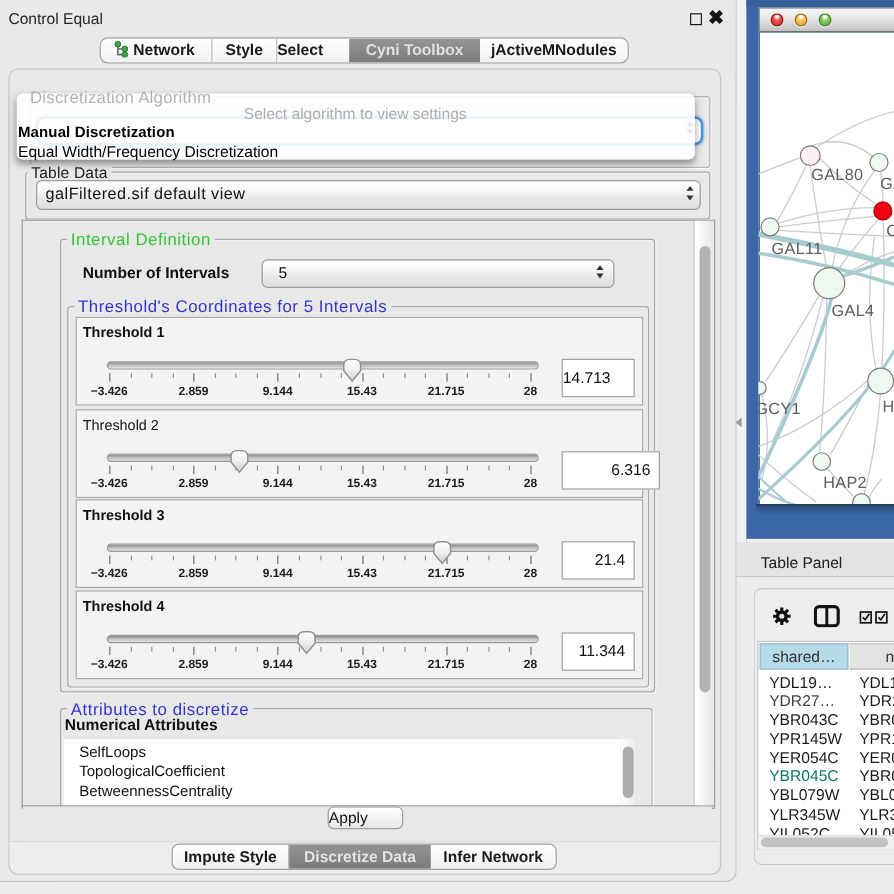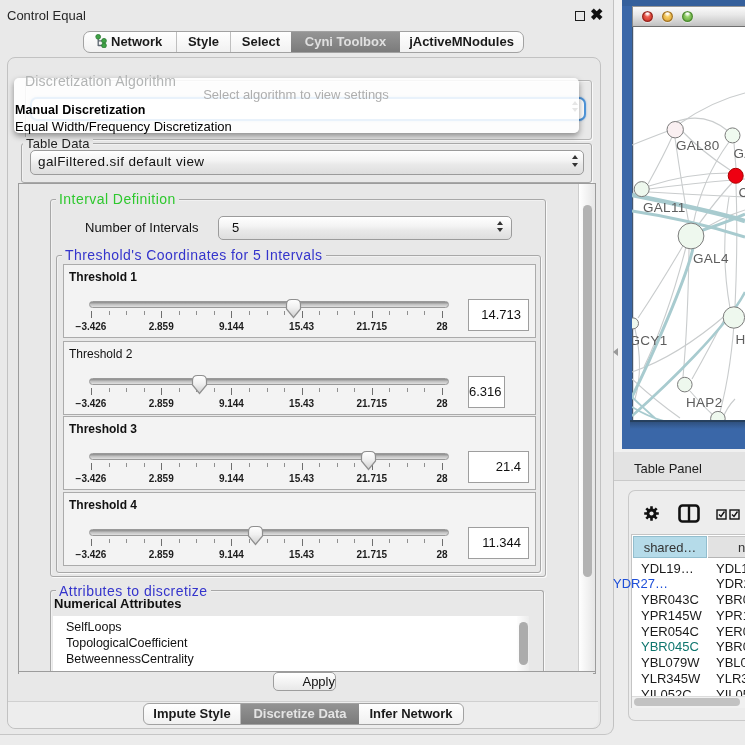--- a/index.html
+++ b/index.html
@@ -25,21 +25,21 @@
     <div class="arr arrdn" style="left:572px;top:108px"></div>
 <div class="gb" style="left:21px;top:143px;width:569px;height:38px"></div>
 <div class="gt" style="left:23px;top:137px;color:#1e1e1e;font-size:13px;letter-spacing:.15px">Table Data</div>
 <div class="combo" style="left:30px;top:150px;width:552px;height:23px"></div>
 <div class="abs" style="left:38px;top:154px;font-size:13.5px;letter-spacing:.4px;color:#111">galFiltered.sif default view</div>
 <div class="arr arrup" style="left:572px;top:155px"></div>
     <div class="arr arrdn" style="left:572px;top:163px"></div>
 <div class="abs" style="left:18px;top:183px;width:576px;height:489px;background:#e8e8e8;border:1px solid #9c9c9c;overflow:hidden"></div>
 <div class="gb" style="left:50px;top:199px;width:494px;height:376px"></div>
 <div class="gt" style="left:56px;top:192px;color:#2ec82e">Interval Definition</div>
-<div class="abs" style="left:85px;top:220px;font-size:13px;font-weight:400;color:#111">Number of Intervals</div>
+<div class="abs" style="left:69px;top:220px;font-size:13px;font-weight:700;color:#111">Number of Intervals</div>
 <div class="combo" style="left:218px;top:216px;width:292px;height:22px"></div>
 <div class="abs" style="left:232px;top:220px;font-size:13px;color:#111">5</div>
 <div class="arr arrup" style="left:497px;top:221px"></div>
     <div class="arr arrdn" style="left:497px;top:228px"></div>
 <div class="gb" style="left:56px;top:255px;width:483px;height:316px"></div>
 <div class="gt" style="left:62px;top:248px;color:#3434cc">Threshold's Coordinates for 5 Intervals</div>
 <div class="abs" style="left:63px;top:264px;width:471px;height:72px;background:#f3f3f3;border:1px solid #ababab"></div>
 <div class="abs" style="left:69px;top:270px;font-size:12px;font-weight:700;color:#111">Threshold 1</div>
 <div class="abs" style="left:89px;top:301px;width:358px;height:5px;border:1px solid #999;border-radius:3.5px;background:linear-gradient(#8a8a8a,#c2c2c2 50%,#e0e0e0)"></div>
 <div style="position:absolute;left:91.00px;top:311px;width:1px;height:7px;background:#6e6e6e"></div>
@@ -72,21 +72,21 @@
 <svg style="position:absolute;left:284.8px;top:297.5px" width="17" height="21" viewBox="0 0 17 21">
 <defs>
         <linearGradient id="tg293297" x1="0" y1="0" x2="0" y2="1">
 <stop offset="0" stop-color="#ffffff"></stop>
           <stop offset="0.45" stop-color="#f0f0f0"></stop>
           <stop offset="1" stop-color="#cfcfcf"></stop>
         </linearGradient>
       </defs>
 <path d="M 1.5,6.5 Q 1.5,1.5 6.5,1.5 L 10.5,1.5 Q 15.5,1.5 15.5,6.5 L 15.5,11 L 8.5,19.5 L 1.5,11 Z" fill="url(#tg293297)" stroke="#8f8f8f" stroke-width="1.2"></path>
 </svg>
-<div class="abs" style="left:468px;top:299px;width:61px;height:32px;background:#fff;border:1px solid #9e9e9e;box-sizing:border-box;font-size:13px;color:#111;text-align:right;line-height:30px"><span style="margin-right:7px">14.713</span></div>
+<div class="abs" style="left:468px;top:299px;width:61px;height:32px;background:#fff;border:1px solid #9e9e9e;box-sizing:border-box;font-size:13px;color:#111;text-align:left;line-height:30px"><span style="margin-right:7px">14.713</span></div>
 <div class="abs" style="left:63px;top:340.5px;width:471px;height:72px;background:#f3f3f3;border:1px solid #ababab"></div>
 <div class="abs" style="left:69px;top:346.5px;font-size:12px;font-weight:400;color:#111">Threshold 2</div>
 <div class="abs" style="left:89px;top:377.5px;width:358px;height:5px;border:1px solid #999;border-radius:3.5px;background:linear-gradient(#8a8a8a,#c2c2c2 50%,#e0e0e0)"></div>
 <div style="position:absolute;left:91.00px;top:387.5px;width:1px;height:7px;background:#6e6e6e"></div>
     <div style="position:absolute;left:108.55px;top:387.5px;width:1px;height:4px;background:#8f8f8f"></div>
     <div style="position:absolute;left:126.10px;top:387.5px;width:1px;height:4px;background:#8f8f8f"></div>
     <div style="position:absolute;left:143.65px;top:387.5px;width:1px;height:4px;background:#8f8f8f"></div>
     <div style="position:absolute;left:161.20px;top:387.5px;width:1px;height:7px;background:#6e6e6e"></div>
     <div style="position:absolute;left:178.75px;top:387.5px;width:1px;height:4px;background:#8f8f8f"></div>
     <div style="position:absolute;left:196.30px;top:387.5px;width:1px;height:4px;background:#8f8f8f"></div>
@@ -113,21 +113,21 @@
 <svg style="position:absolute;left:191.1px;top:374.0px" width="17" height="21" viewBox="0 0 17 21">
 <defs>
         <linearGradient id="tg199374" x1="0" y1="0" x2="0" y2="1">
 <stop offset="0" stop-color="#ffffff"></stop>
           <stop offset="0.45" stop-color="#f0f0f0"></stop>
           <stop offset="1" stop-color="#cfcfcf"></stop>
         </linearGradient>
       </defs>
 <path d="M 1.5,6.5 Q 1.5,1.5 6.5,1.5 L 10.5,1.5 Q 15.5,1.5 15.5,6.5 L 15.5,11 L 8.5,19.5 L 1.5,11 Z" fill="url(#tg199374)" stroke="#8f8f8f" stroke-width="1.2"></path>
 </svg>
-<div class="abs" style="left:468px;top:375.5px;width:37px;height:32px;background:#fff;border:1px solid #9e9e9e;box-sizing:border-box;font-size:13px;color:#111;text-align:right;line-height:30px"><span style="margin-right:7px">6.316</span></div>
+<div class="abs" style="left:468px;top:375.5px;width:82px;height:32px;background:#fff;border:1px solid #9e9e9e;box-sizing:border-box;font-size:13px;color:#111;text-align:right;line-height:30px"><span style="margin-right:7px">6.316</span></div>
 <div class="abs" style="left:63px;top:416px;width:471px;height:72px;background:#f3f3f3;border:1px solid #ababab"></div>
 <div class="abs" style="left:69px;top:422px;font-size:12px;font-weight:700;color:#111">Threshold 3</div>
 <div class="abs" style="left:89px;top:453px;width:358px;height:5px;border:1px solid #999;border-radius:3.5px;background:linear-gradient(#8a8a8a,#c2c2c2 50%,#e0e0e0)"></div>
 <div style="position:absolute;left:91.00px;top:463px;width:1px;height:7px;background:#6e6e6e"></div>
     <div style="position:absolute;left:108.55px;top:463px;width:1px;height:4px;background:#8f8f8f"></div>
     <div style="position:absolute;left:126.10px;top:463px;width:1px;height:4px;background:#8f8f8f"></div>
     <div style="position:absolute;left:143.65px;top:463px;width:1px;height:4px;background:#8f8f8f"></div>
     <div style="position:absolute;left:161.20px;top:463px;width:1px;height:7px;background:#6e6e6e"></div>
     <div style="position:absolute;left:178.75px;top:463px;width:1px;height:4px;background:#8f8f8f"></div>
     <div style="position:absolute;left:196.30px;top:463px;width:1px;height:4px;background:#8f8f8f"></div>
@@ -209,36 +209,36 @@
 <div class="abs" style="left:53px;top:616px;width:464px;height:56px;background:#fff"></div>
 <div class="abs" style="left:66px;top:620.0px;font-size:12.5px;color:#111">SelfLoops</div>
 <div class="abs" style="left:66px;top:635.9px;font-size:12.5px;color:#111">TopologicalCoefficient</div>
 <div class="abs" style="left:66px;top:651.8px;font-size:12.5px;color:#111">BetweennessCentrality</div>
 <div class="abs" style="left:517px;top:616px;width:12px;height:56px;background:linear-gradient(to right,#fdfdfd,#ececec)"></div>
 <div class="abs" style="left:518.5px;top:622px;width:9px;height:43px;background:#acacac;border-radius:4.5px"></div>
 <div class="abs" style="left:19px;top:672px;width:574px;height:29px;background:#e8e8e8"></div>
 <div class="abs" style="left:18px;top:671px;width:577px;height:1px;background:#9c9c9c"></div>
 <div class="abs" style="left:578px;top:184px;width:16px;height:487px;background:linear-gradient(to right,#ffffff,#e6e6e6);border-left:1px solid #cdcdcd"></div>
 <div class="abs" style="left:582.5px;top:205px;width:9px;height:372px;background:#b3b3b3;border-radius:4.5px"></div>
-<div class="abs" style="left:273px;top:672px;width:63px;height:19px;border:1px solid #9e9e9e;border-radius:5px;background:linear-gradient(#ffffff,#e8e8e8);box-sizing:border-box;text-align:right;font-size:13px;line-height:17px;color:#111">Apply</div>
+<div class="abs" style="left:273px;top:672px;width:63px;height:19px;border:1px solid #9e9e9e;border-radius:5px;background:linear-gradient(#ffffff,#e8e8e8);box-sizing:border-box;text-align:left;font-size:13px;line-height:17px;color:#111">Apply</div>
 <div class="abs" style="left:143px;top:703px;width:321px;height:22px;border:1px solid #a2a2a2;border-radius:6px;background:linear-gradient(#ffffff,#f0f0f0);box-sizing:border-box;overflow:hidden;display:flex">
 <div style="width:97px;text-align:center;font-size:13px;font-weight:700;color:#1a1a1a;line-height:20px;border-right:1px solid #b9b9b9;box-sizing:border-box">Impute Style</div>
 <div style="width:118px;text-align:center;font-size:13px;font-weight:700;color:#e4e4e4;line-height:20px;background:linear-gradient(#939393,#7b7b7b)">Discretize Data</div>
 <div style="flex:1;text-align:center;font-size:13px;font-weight:700;color:#1a1a1a;line-height:20px">Infer Network</div>
 </div>
 <div class="abs" style="left:83px;top:31px;width:441px;height:22px;border:1px solid #a2a2a2;border-radius:7px;background:linear-gradient(#ffffff,#f1f1f1);box-sizing:border-box;overflow:hidden;display:flex">
 <div style="width:93px;font-size:13px;font-weight:700;color:#1a1a1a;line-height:20px;border-right:1px solid #bfbfbf;box-sizing:border-box;padding-left:11px">
 <svg width="13" height="14" viewBox="0 0 13 14" style="vertical-align:-2px;margin-right:3px">
           <path d="M3.2,3.5 L3.2,12 M3.2,6.8 L8.2,6.8 M3.2,11.5 L8.2,11.5" stroke="#5c6670" stroke-width="1.3" fill="none"></path>
           <circle cx="3.2" cy="2.8" r="2.4" fill="#3fa246" stroke="#2c7a33" stroke-width="0.8"></circle>
           <circle cx="9" cy="6.8" r="2.4" fill="#3fa246" stroke="#2c7a33" stroke-width="0.8"></circle>
           <circle cx="9" cy="11.5" r="2.4" fill="#3fa246" stroke="#2c7a33" stroke-width="0.8"></circle>
         </svg>Network</div>
 <div style="width:54px;text-align:center;font-size:13px;font-weight:700;color:#1a1a1a;line-height:20px;border-right:1px solid #bfbfbf;box-sizing:border-box">Style</div>
-<div style="width:60px;text-align:center;font-size:13px;font-weight:700;color:#1a1a1a;line-height:20px">Select</div>
+<div style="width:60px;font-size:13px;font-weight:700;color:#1a1a1a;line-height:20px">Select</div>
 <div style="width:109px;text-align:center;font-size:13px;font-weight:700;color:#e0e0e0;line-height:20px;background:linear-gradient(#959595,#7b7b7b)">Cyni Toolbox</div>
 <div style="flex:1;text-align:center;font-size:13px;font-weight:700;color:#1a1a1a;line-height:20px">jActiveMNodules</div>
 </div>
 <div class="abs" style="left:14px;top:78px;width:565px;height:54.5px;background:rgba(255,255,255,0.88);border-radius:5px;box-shadow:0 3px 6px rgba(0,0,0,0.4)"></div>
 <div class="abs" style="left:14px;top:87px;width:564px;text-align:center;font-size:13px;color:#aeaeae">Select algorithm to view settings</div>
 <div class="abs" style="left:15px;top:103px;font-size:12.5px;font-weight:700;letter-spacing:.1px;color:#000">Manual Discretization</div>
 <div class="abs" style="left:15px;top:118.5px;font-size:13px;color:#000">Equal Width/Frequency Discretization</div>
 <div class="abs" style="left:25px;top:73px;font-size:14px;letter-spacing:.2px;color:#b2b4b4">Discretization Algorithm</div>
 </div>
 <div class="abs" style="left:614px;top:0;width:8px;height:452px;background:#f1f1f1"></div>
@@ -335,21 +335,21 @@
 </svg>
 <svg class="abs" style="left:729px;top:509px" width="11" height="11" viewBox="0 0 11 11">
 <rect x="1" y="1" width="9" height="9" fill="none" stroke="#111" stroke-width="1.4"></rect>
 <path d="M3,5.5 L5,7.5 L8.5,2.5" fill="none" stroke="#111" stroke-width="1.4"></path>
 </svg>
 <div class="abs" style="left:631px;top:534px;width:114px;height:174px;background:#fff;border:1px solid #c4c4c4;border-right:none;box-sizing:border-box"></div>
 <div class="abs" style="left:633px;top:536px;width:74px;height:22px;background:#b5dbe9;border:1px solid #93bece;box-sizing:border-box;text-align:center;font-size:13px;color:#333;line-height:21px">shared…</div>
 <div class="abs" style="left:708px;top:536px;width:40px;height:22px;background:#e2e2e2;border-top:1px solid #c6c6c6;border-bottom:1px solid #b5b5b5;box-sizing:border-box;font-size:13px;color:#333;line-height:21px"><span style="margin-left:30px">na</span></div>
 <div class="abs" style="left:641px;top:560.5px;font-size:13px;color:#1b1b1b">YDL19…</div>
 <div class="abs" style="left:716px;top:560.5px;font-size:13px;color:#1b1b1b">YDL19</div>
-<div class="abs" style="left:613px;top:576.2px;font-size:13px;color:#1d4ed8">YDR27…</div>
+<div class="abs" style="left:641px;top:576.2px;font-size:13px;color:#404040">YDR27…</div>
 <div class="abs" style="left:716px;top:576.2px;font-size:13px;color:#1b1b1b">YDR27</div>
 <div class="abs" style="left:641px;top:592.0px;font-size:13px;color:#1b1b1b">YBR043C</div>
 <div class="abs" style="left:716px;top:592.0px;font-size:13px;color:#1b1b1b">YBR04</div>
 <div class="abs" style="left:641px;top:607.8px;font-size:13px;color:#1b1b1b">YPR145W</div>
 <div class="abs" style="left:716px;top:607.8px;font-size:13px;color:#1b1b1b">YPR14</div>
 <div class="abs" style="left:641px;top:623.5px;font-size:13px;color:#1b1b1b">YER054C</div>
 <div class="abs" style="left:716px;top:623.5px;font-size:13px;color:#1b1b1b">YER05</div>
 <div class="abs" style="left:641px;top:639.2px;font-size:13px;color:#0f766e">YBR045C</div>
 <div class="abs" style="left:716px;top:639.2px;font-size:13px;color:#1b1b1b">YBR04</div>
 <div class="abs" style="left:641px;top:655.0px;font-size:13px;color:#1b1b1b">YBL079W</div>

